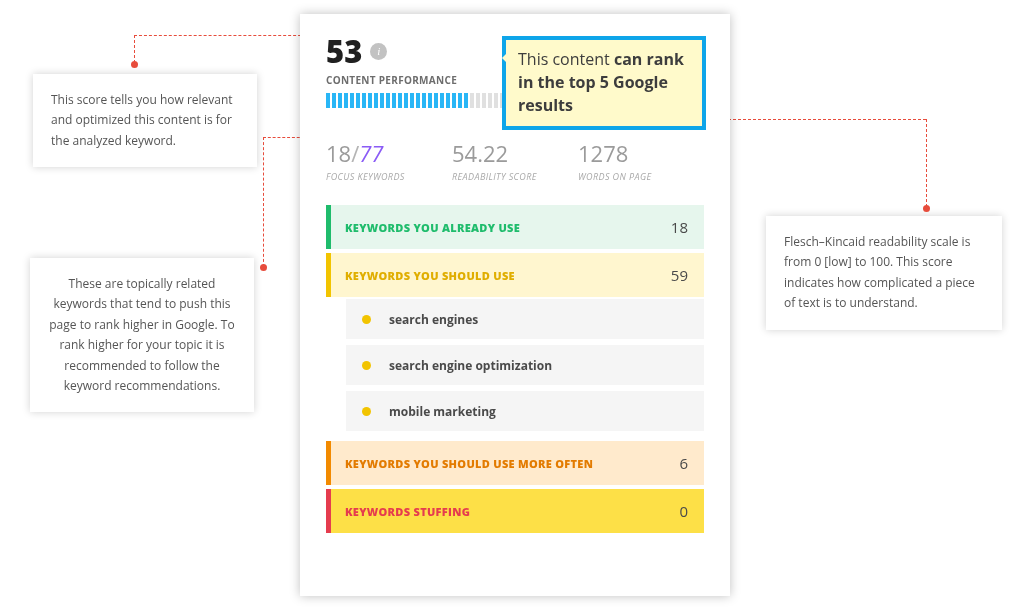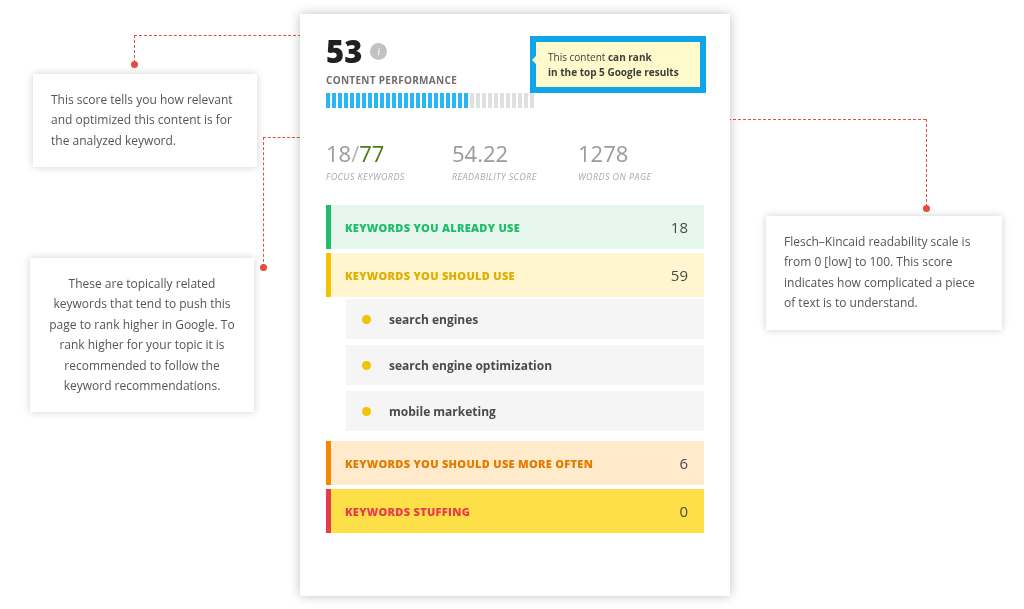--- a/index.html
+++ b/index.html
@@ -36,41 +36,41 @@
   .score-label   { font-size: 10px; font-weight: 700; color: #6d6d6d; letter-spacing: .3px; margin-top: 6px; }
   .progress { margin-top: 6px; display: flex; gap: 2px; }
   .progress span { width: 4px; height: 15px; background: #e0e0e0; }
   .progress span.on { background: #29b6f6; }
 
   
   .note {
     position: absolute;
     right: 24px;
     top: 22px;
-    width: 176px;
+    width: 204px;
     background: #fffacb;
-    border: 6px solid #0ea5e9;
-    font-size: 10px;
+    border: 4px solid #0ea5e9;
+    font-size: 16px;
     line-height: 1.45;
     color: #3d3d3d;
     padding: 8px 12px;
   }
   .note::before {
     content: "";
     position: absolute;
     left: -8px; top: 14px;
     border: 4px solid transparent;
     border-right-color: #fffacb;
   }
 
   
   .metrics { display: flex; margin-top: 30px; }
   .metric { flex: 1; }
   .metric .val { font-size: 22px; color: #9b9b9b; font-weight: 400; }
-  .metric .val .accent { color: #4d7c0f; }
+  .metric .val .accent { color: #8b5cf6; font-style: italic; }
   .metric .lbl {
     font-size: 9px; color: #a9a9a9; font-style: italic;
     letter-spacing: .4px; margin-top: 2px;
   }
 
   
   .sections { margin-top: 22px; }
   .section {
     display: flex; align-items: center;
     border-left: 5px solid;

